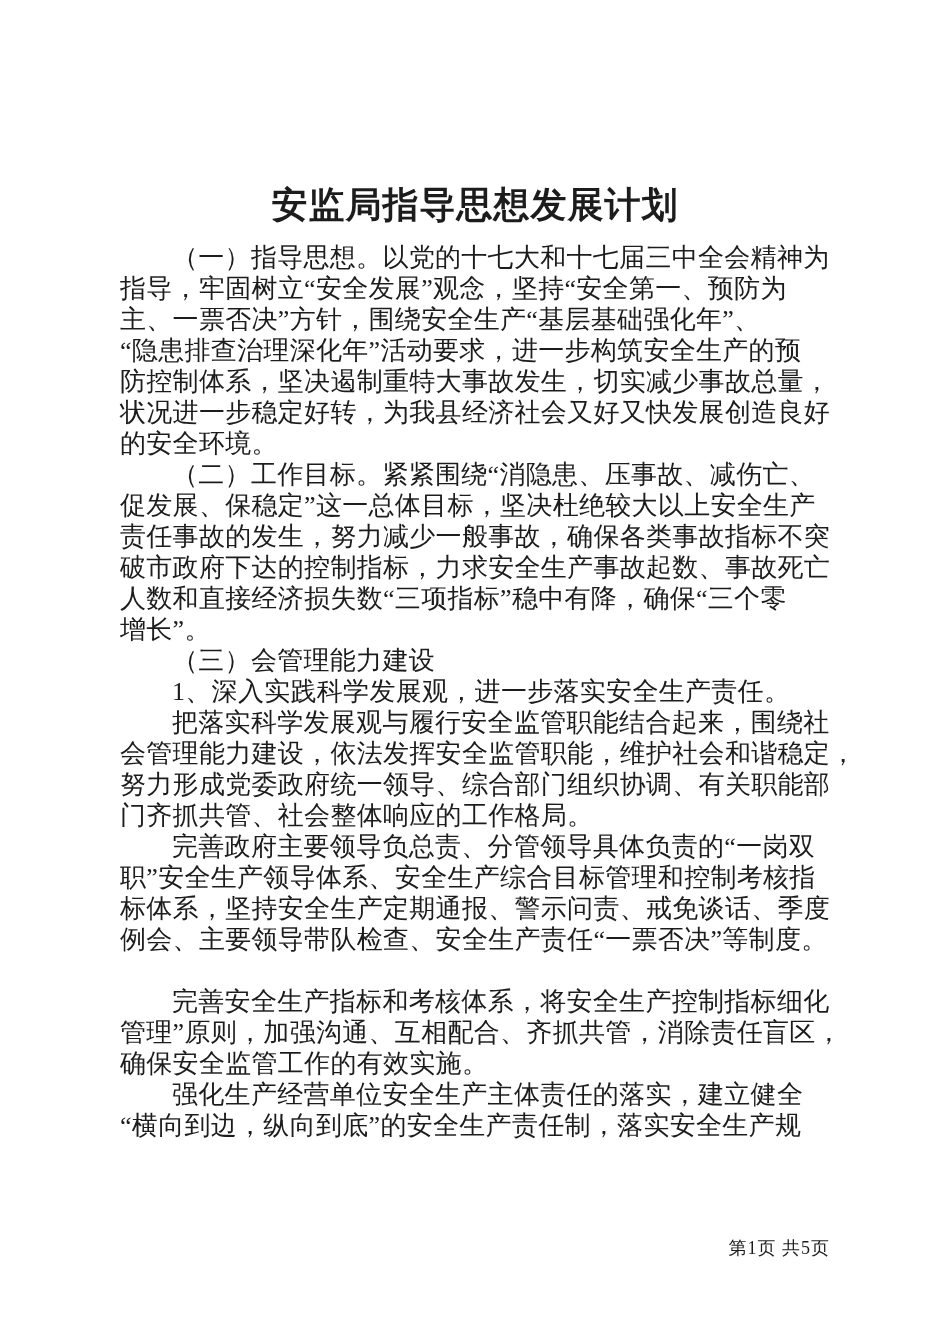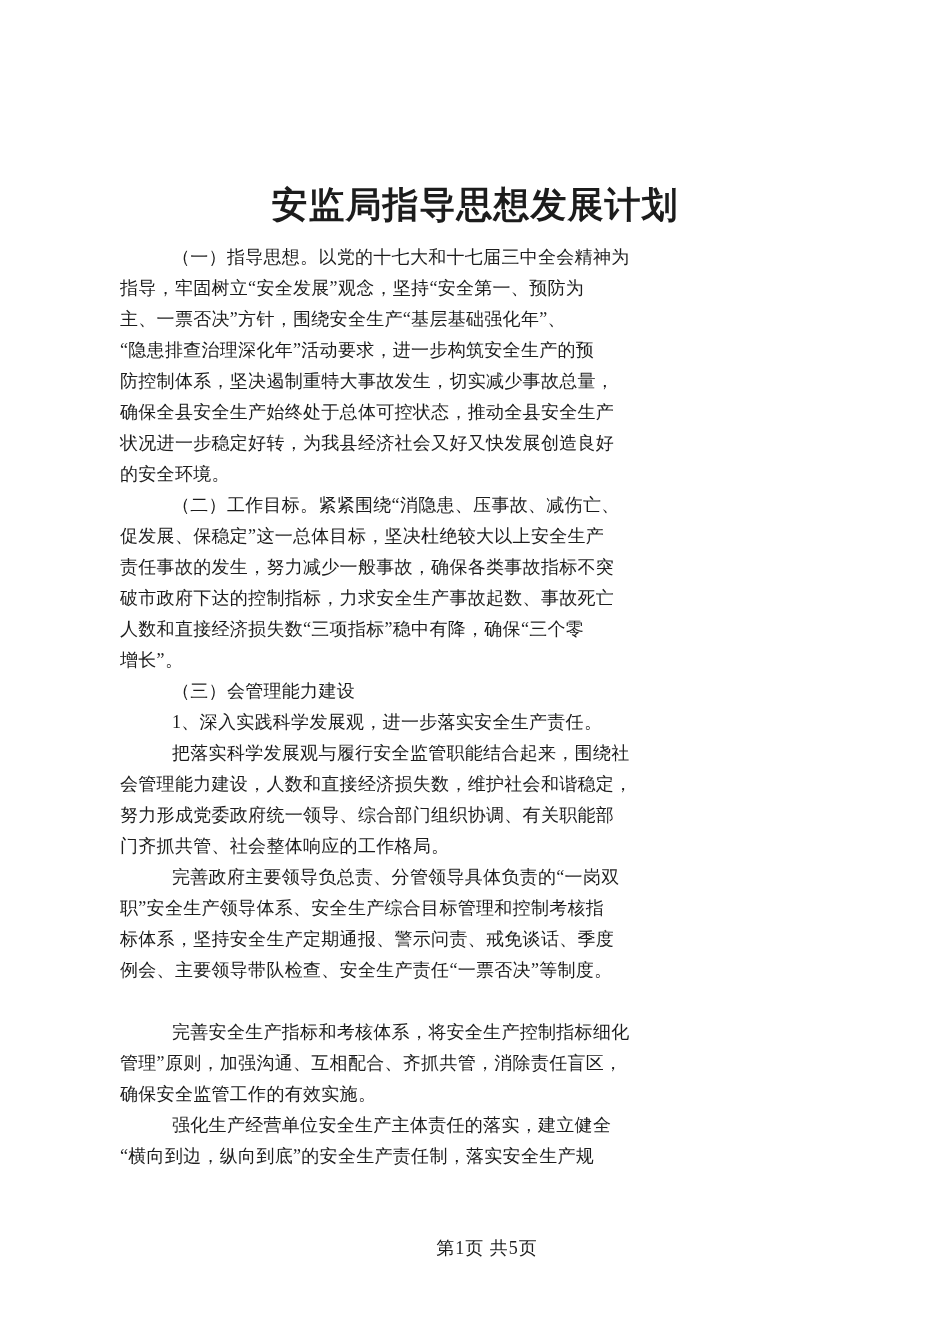--- a/index.html
+++ b/index.html
@@ -28,74 +28,73 @@
     white-space: nowrap;
   }
   .doc-body {
     width: 710px;
   }
   .paragraph {
     margin: 0;
     padding: 0;
   }
   .line {
-    font-size: 18px;
+    font-size: 26px;
     line-height: 31px;
     height: 31px;
     letter-spacing: 0.3px;
     white-space: nowrap;
   }
   .line.indent {
     padding-left: 52px;
   }
   .page-footer {
     position: absolute;
-    left: 132px;
+    left: 120px;
     width: 710px;
     top: 1236px;
-    text-align: center;
+    text-align: right;
     font-size: 18px;
     letter-spacing: 1px;
     color: #1c1c1c;
   }
 </style>
 </head>
 <body>
 
 <div class="page">
   <h1 class="doc-title">安监局指导思想发展计划</h1>
 
   <div class="doc-body">
       <div class="paragraph">
         <div class="line indent">（一）指导思想。以党的十七大和十七届三中全会精神为</div>
         <div class="line">指导，牢固树立“安全发展”观念，坚持“安全第一、预防为</div>
         <div class="line">主、一票否决”方针，围绕安全生产“基层基础强化年”、</div>
         <div class="line">“隐患排查治理深化年”活动要求，进一步构筑安全生产的预</div>
         <div class="line">防控制体系，坚决遏制重特大事故发生，切实减少事故总量，</div>
-        <div class="line">确保全县安全生产始终处于总体可控状态，推动全县安全生产</div>
         <div class="line">状况进一步稳定好转，为我县经济社会又好又快发展创造良好</div>
         <div class="line">的安全环境。</div>
       </div>
       <div class="paragraph">
         <div class="line indent">（二）工作目标。紧紧围绕“消隐患、压事故、减伤亡、</div>
         <div class="line">促发展、保稳定”这一总体目标，坚决杜绝较大以上安全生产</div>
         <div class="line">责任事故的发生，努力减少一般事故，确保各类事故指标不突</div>
         <div class="line">破市政府下达的控制指标，力求安全生产事故起数、事故死亡</div>
         <div class="line">人数和直接经济损失数“三项指标”稳中有降，确保“三个零</div>
         <div class="line">增长”。</div>
       </div>
       <div class="paragraph">
         <div class="line indent">（三）会管理能力建设</div>
       </div>
       <div class="paragraph">
         <div class="line indent">1、深入实践科学发展观，进一步落实安全生产责任。</div>
       </div>
       <div class="paragraph">
         <div class="line indent">把落实科学发展观与履行安全监管职能结合起来，围绕社</div>
-        <div class="line">会管理能力建设，人数和直接经济损失数，维护社会和谐稳定，</div>
+        <div class="line">会管理能力建设，依法发挥安全监管职能，维护社会和谐稳定，</div>
         <div class="line">努力形成党委政府统一领导、综合部门组织协调、有关职能部</div>
         <div class="line">门齐抓共管、社会整体响应的工作格局。</div>
       </div>
       <div class="paragraph">
         <div class="line indent">完善政府主要领导负总责、分管领导具体负责的“一岗双</div>
         <div class="line">职”安全生产领导体系、安全生产综合目标管理和控制考核指</div>
         <div class="line">标体系，坚持安全生产定期通报、警示问责、戒免谈话、季度</div>
         <div class="line">例会、主要领导带队检查、安全生产责任“一票否决”等制度。</div>
       </div>
       <div class="paragraph">

